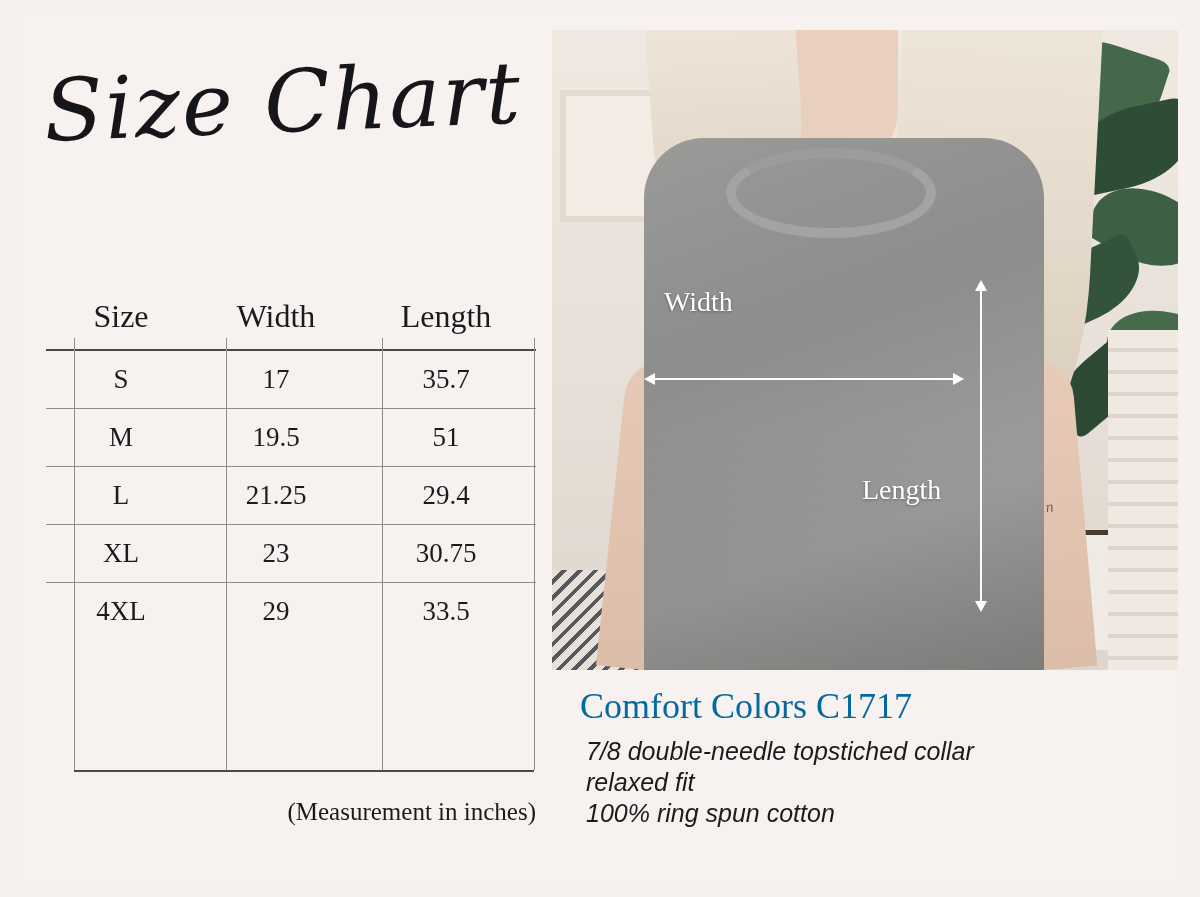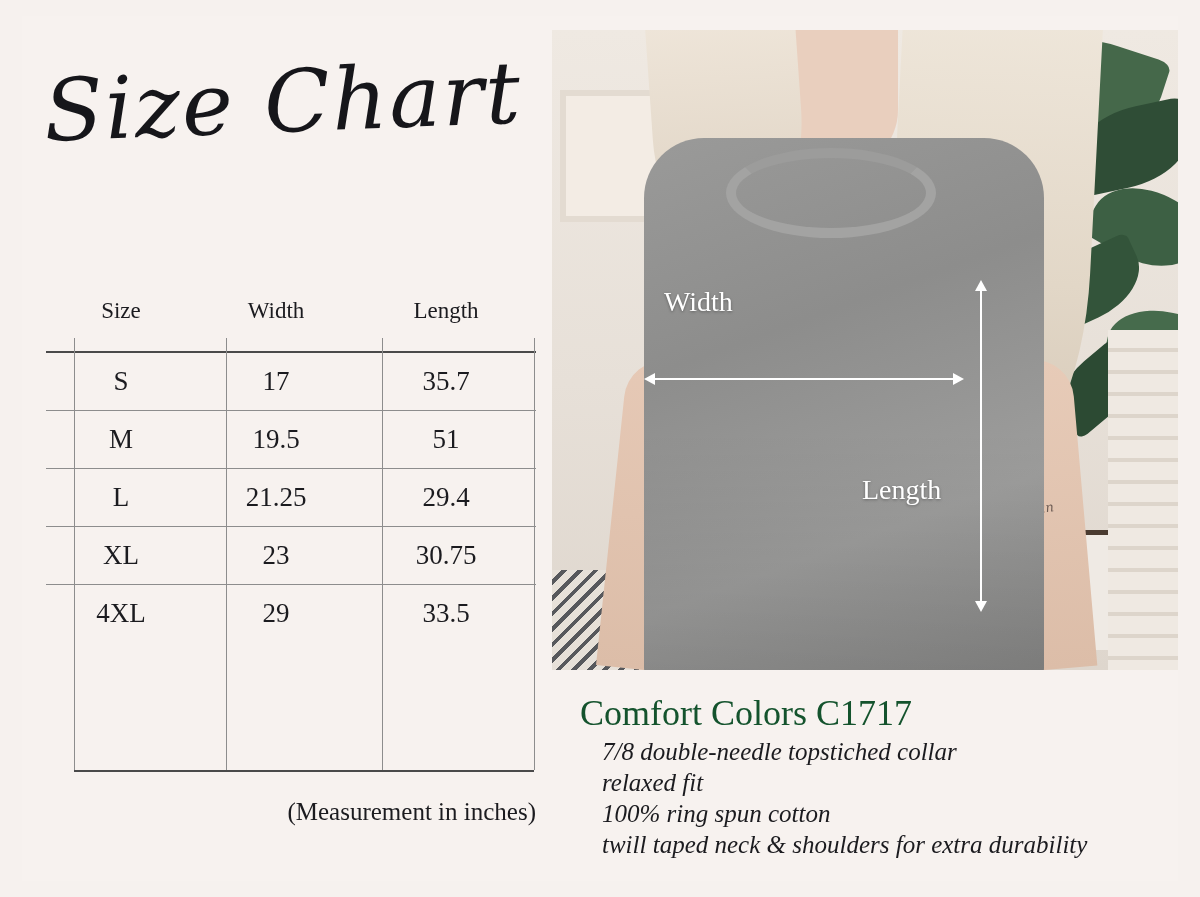--- a/index.html
+++ b/index.html
@@ -60,23 +60,23 @@
   .size-table {
     position: absolute;
     left: 24px;
     top: 278px;
     width: 490px;
     border-collapse: collapse;
   }
   .size-table th {
     font-family: "Liberation Serif", serif;
     font-weight: 400;
-    font-size: 23px;
+    font-size: 32px;
     color: #1b1b1f;
-    padding: 4px 0 27px 0;
+    padding: 4px 0 14px 0;
     text-align: center;
   }
   .size-table td {
     font-family: "Liberation Serif", serif;
     font-weight: 400;
     font-size: 27px;
     color: #1b1b1f;
     padding: 13px 0;
     text-align: center;
   }
@@ -316,38 +316,36 @@
   .arrow-v::before { top: -10px; border-bottom: 11px solid #ffffff; }
   .arrow-v::after  { bottom: -10px; border-top: 11px solid #ffffff; }
 
   
   .product-name {
     position: absolute;
     left: 28px;
     top: 655px;
     font-family: "Liberation Serif", serif;
     font-size: 36px;
-    color: #14532d;
+    color: #0369a1;
     white-space: nowrap;
-    margin-top: 7px;
   }
   .specs {
     position: absolute;
     left: 34px;
     top: 706px;
     width: 600px;
   }
   .specs div {
-    font-family: Liberation Serif, serif;
+    font-family: Liberation Sans, sans-serif;
     font-style: italic;
     font-size: 25px;
     line-height: 31px;
     color: #1b1b1f;
     white-space: nowrap;
-    margin-left: 16px;
   }
 </style>
 </head>
 <body>
 
 <div class="page">
   <div class="card">
 
     <div class="left-col">
 
@@ -432,18 +430,17 @@
         <div class="m-label label-length">Length</div>
         <div class="arrow-v"></div>
       </div>
 
       <div class="product-name">Comfort Colors C1717</div>
 
       <div class="specs">
         <div>7/8 double-needle topstiched collar</div>
         <div>relaxed fit</div>
         <div>100% ring spun cotton</div>
-        <div>twill taped neck &amp; shoulders for extra durability</div>
       </div>
     </div>
 
   </div>
 </div>
 
 </body></html>

